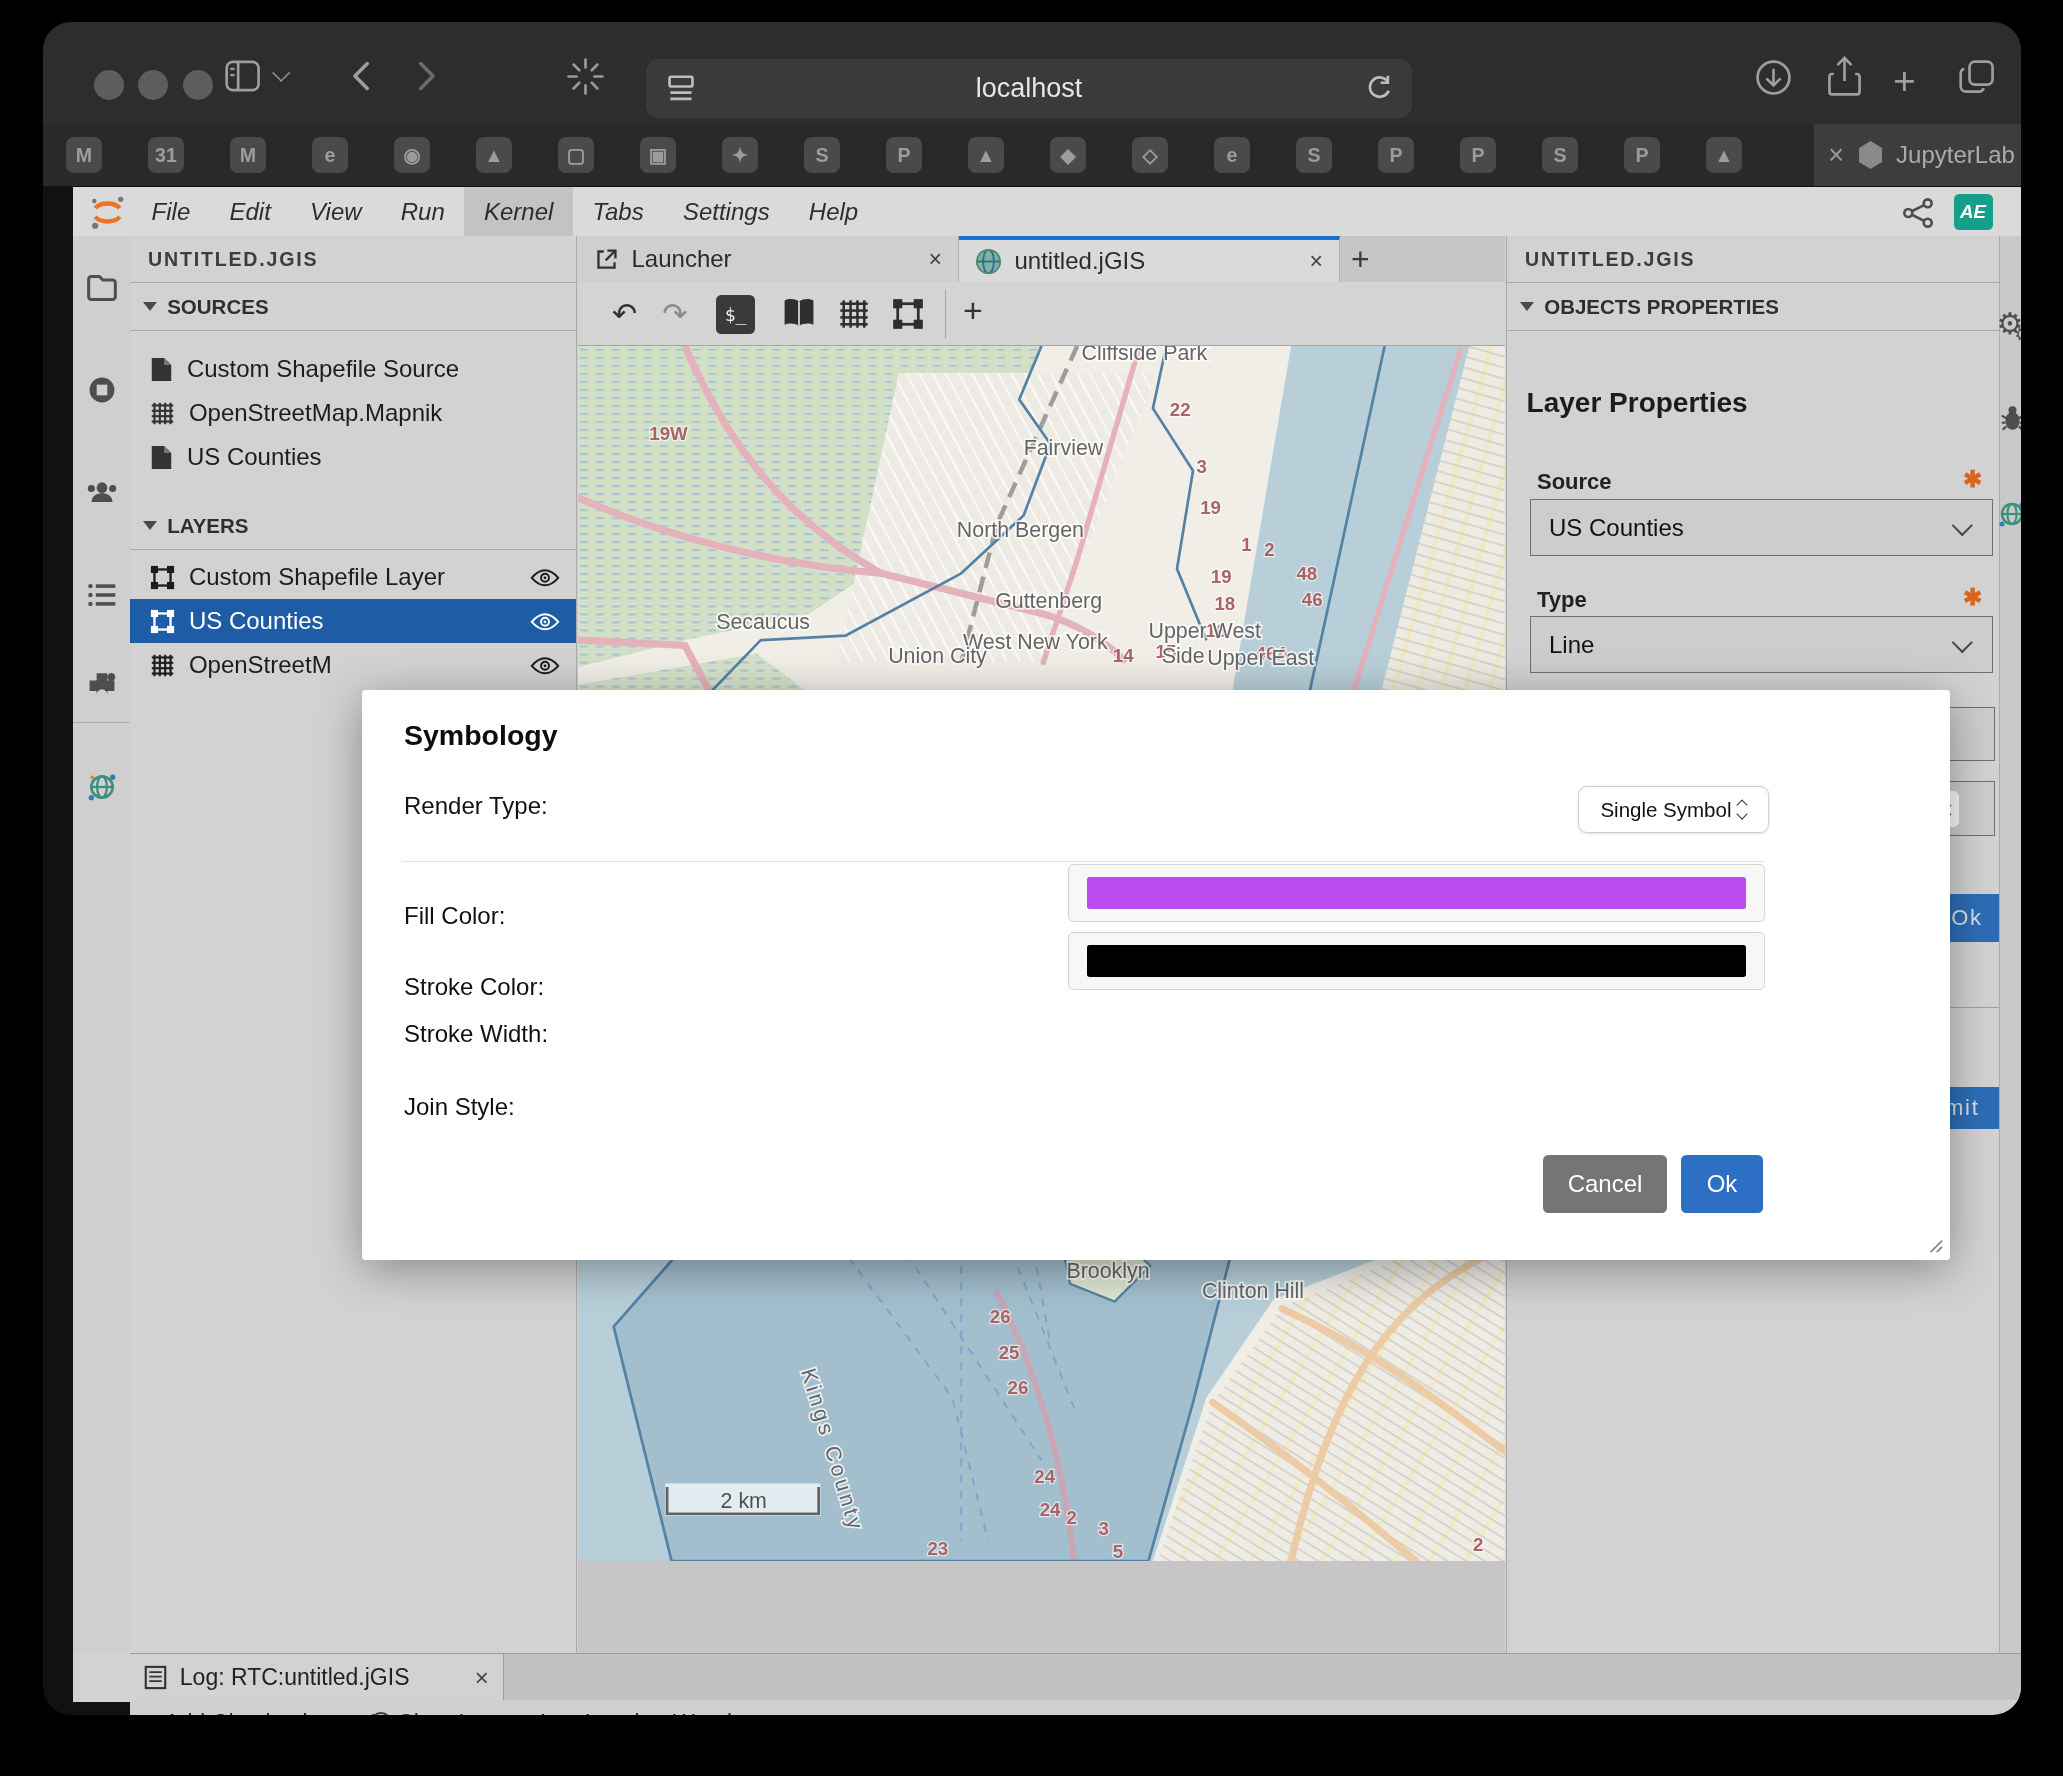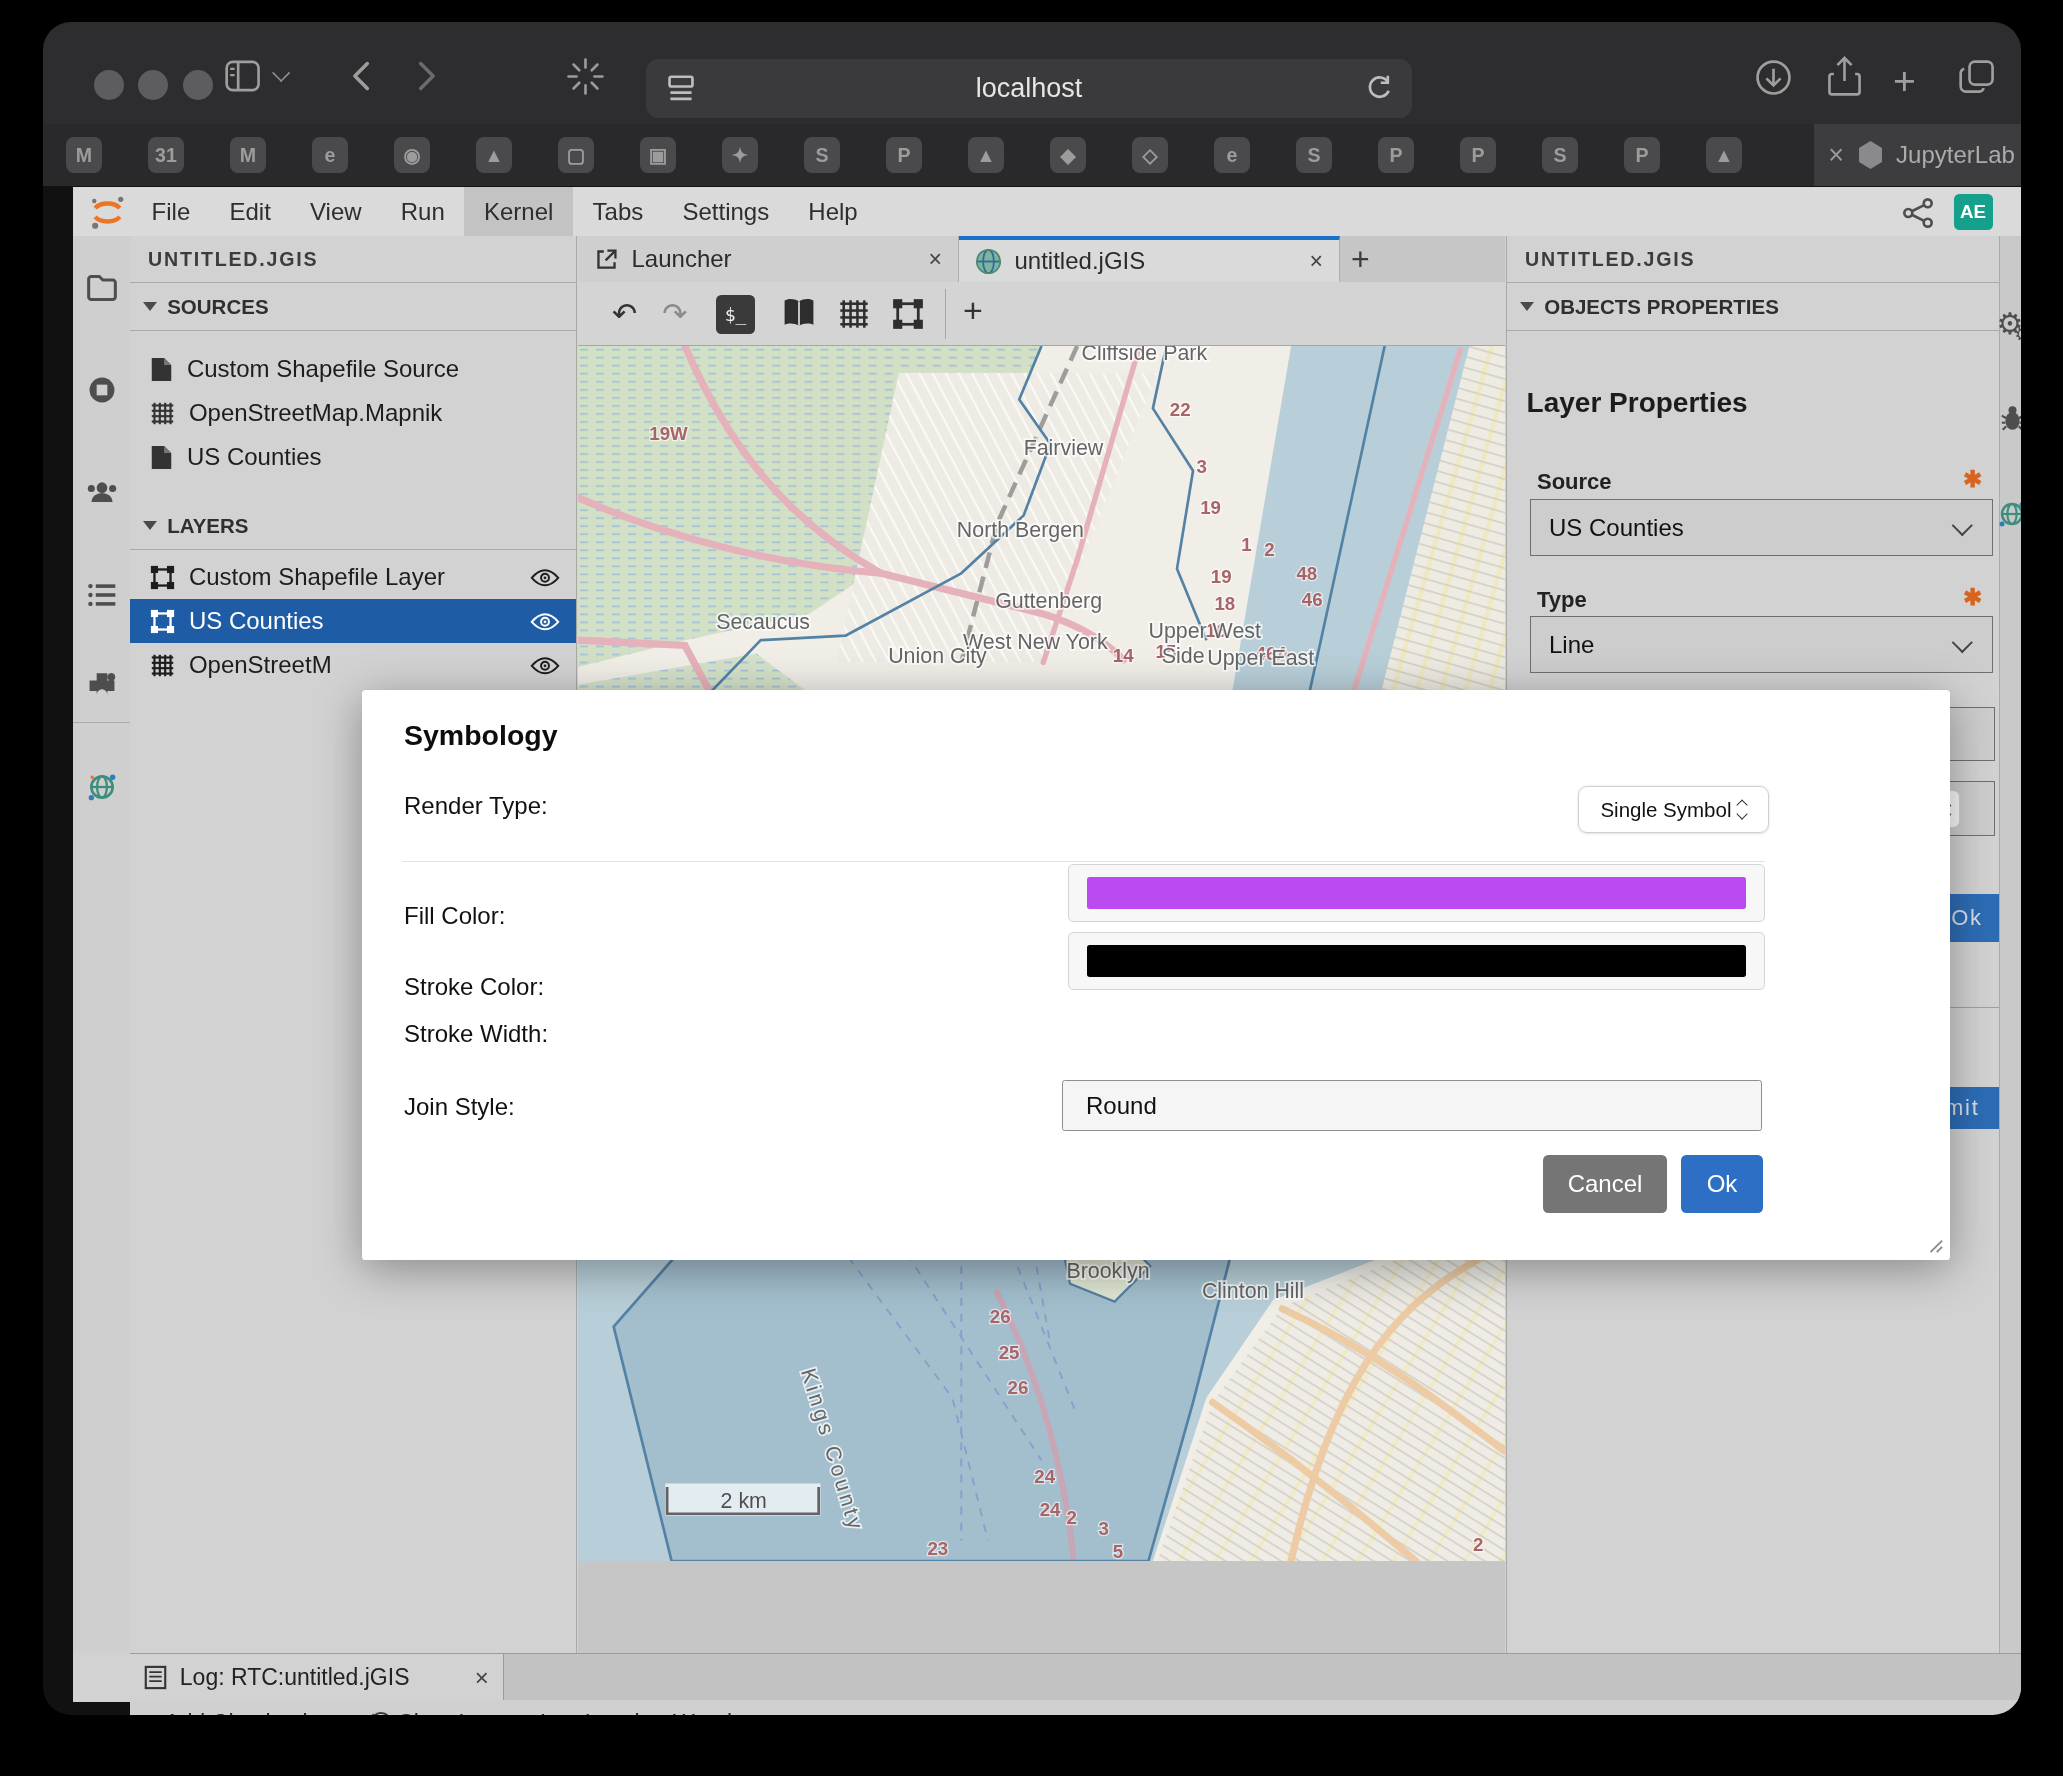--- a/index.html
+++ b/index.html
@@ -9,21 +9,21 @@
   #window{position:absolute;left:43px;top:22px;width:1978px;height:1693px;border-radius:28px;overflow:hidden;background:#111;box-shadow:0 18px 53px rgba(0,0,0,.6);}
   #titlebar{position:absolute;left:0;top:0;width:100%;height:102px;background:#2d2d2f;}
   .tl{position:absolute;top:75px;width:30px;height:30px;border-radius:50%;background:#5d5d5f;top:48px;}
   .chromeicon{color:#9e9e9e;}
   #urlbar{position:absolute;left:603px;top:37px;width:766px;height:59px;border-radius:12.5px;background:#3a3a3c;color:#e6e6e4;display:flex;align-items:center;justify-content:center;font-size:27px;}
   #favbar{position:absolute;left:0;top:102px;width:100%;height:62px;background:#29292b;display:flex;align-items:center;}
   .fav{width:36px;height:36px;margin:0 23px;border-radius:8px;background:#4a4a4c;color:#9c9c9c;font-size:19.6px;font-weight:bold;display:flex;align-items:center;justify-content:center;flex:0 0 auto;}
   #jltab{position:absolute;right:0;top:102px;width:207px;height:62px;background:#3d3d3f;display:flex;align-items:center;color:#ababab;font-size:24px;gap:12.5px;padding-left:14.3px;box-sizing:border-box;}
   
   #lab{position:absolute;left:30px;top:165px;width:1948px;height:1515px;background:#d2d2d2;}
-  #menubar{position:absolute;left:0;top:0;width:100%;height:49px;background:#dadada;display:flex;align-items:center;}
+  #menubar{position:absolute;left:0;top:0;width:100%;height:49px;background:#dadada;display:flex;align-items:center;font-style:italic;}
   #menus{display:flex;height:100%;align-items:center;margin-left:59px;}
   .menu-item{padding:0 19.6px;font-size:24px;color:#2e2e2e;height:100%;display:flex;align-items:center;}
   .menu-item.active{background:#c3c3c3;}
   #avatar{position:absolute;right:28.5px;top:7.1px;width:39px;height:36px;background:#14a08b;color:#fff;border-radius:5.3px;font-size:18.7px;display:flex;align-items:center;justify-content:center;font-weight:bold;}
   
   #lstrip{position:absolute;left:0;top:49px;width:57px;height:1417px;background:#cfcfcf;border-right:0.9px solid #ababab;}
   .stripic{position:absolute;left:12.5px;width:32px;height:32px;color:#555;}
   
   .sidehead{height:46px;border-bottom:0.9px solid #aaa;display:flex;align-items:center;padding-left:18px;font-size:19.6px;letter-spacing:1.8px;color:#3c3c3c;font-weight:bold;}
   .secthead{height:47px;border-bottom:0.9px solid #aaa;display:flex;align-items:center;gap:10.7px;padding-left:12.5px;font-size:20.5px;color:#2f2f2f;font-weight:bold;}
@@ -684,23 +684,20 @@
     <div class="mlabel" style="top:212px">Fill Color:</div>
     <div class="swatchbox" style="top:174px">
         <div class="swatch" style="background: rgb(185, 75, 240);"></div>
       </div>
     <div class="mlabel" style="top:283px">Stroke Color:</div>
     <div class="swatchbox" style="top:242px">
         <div class="swatch" style="background: rgb(0, 0, 0);"></div>
       </div>
     <div class="mlabel" style="top:330px">Stroke Width:</div>
     <div class="mlabel" style="top:403px">Join Style:</div>
-    <div class="abs" style="left:700px;top:390px;width:700px;height:51px;background:#f5f5f5;border:1.8px solid #8f8f8f;border-radius:2.7px;font-size:24px;color:#111;display:flex;align-items:center;padding-left:23px;box-sizing:border-box">
-        <span>Round</span>
-      </div>
     <div class="mbtn" style="left:1181px;top:465px;width:124px;background:#757575">Cancel</div>
     <div class="mbtn" style="left:1319px;top:465px;width:82px;background:#2d6fc4">Ok</div>
     <svg class="abs" style="right:7.1px;bottom:7.1px" width="16" height="16" viewBox="0 0 18 18">
         <line x1="4" y1="17" x2="17" y2="4" stroke="#888" stroke-width="2"></line>
         <line x1="11" y1="17" x2="17" y2="11" stroke="#888" stroke-width="2"></line>
       </svg>
   </div>
 
 </div>
 

